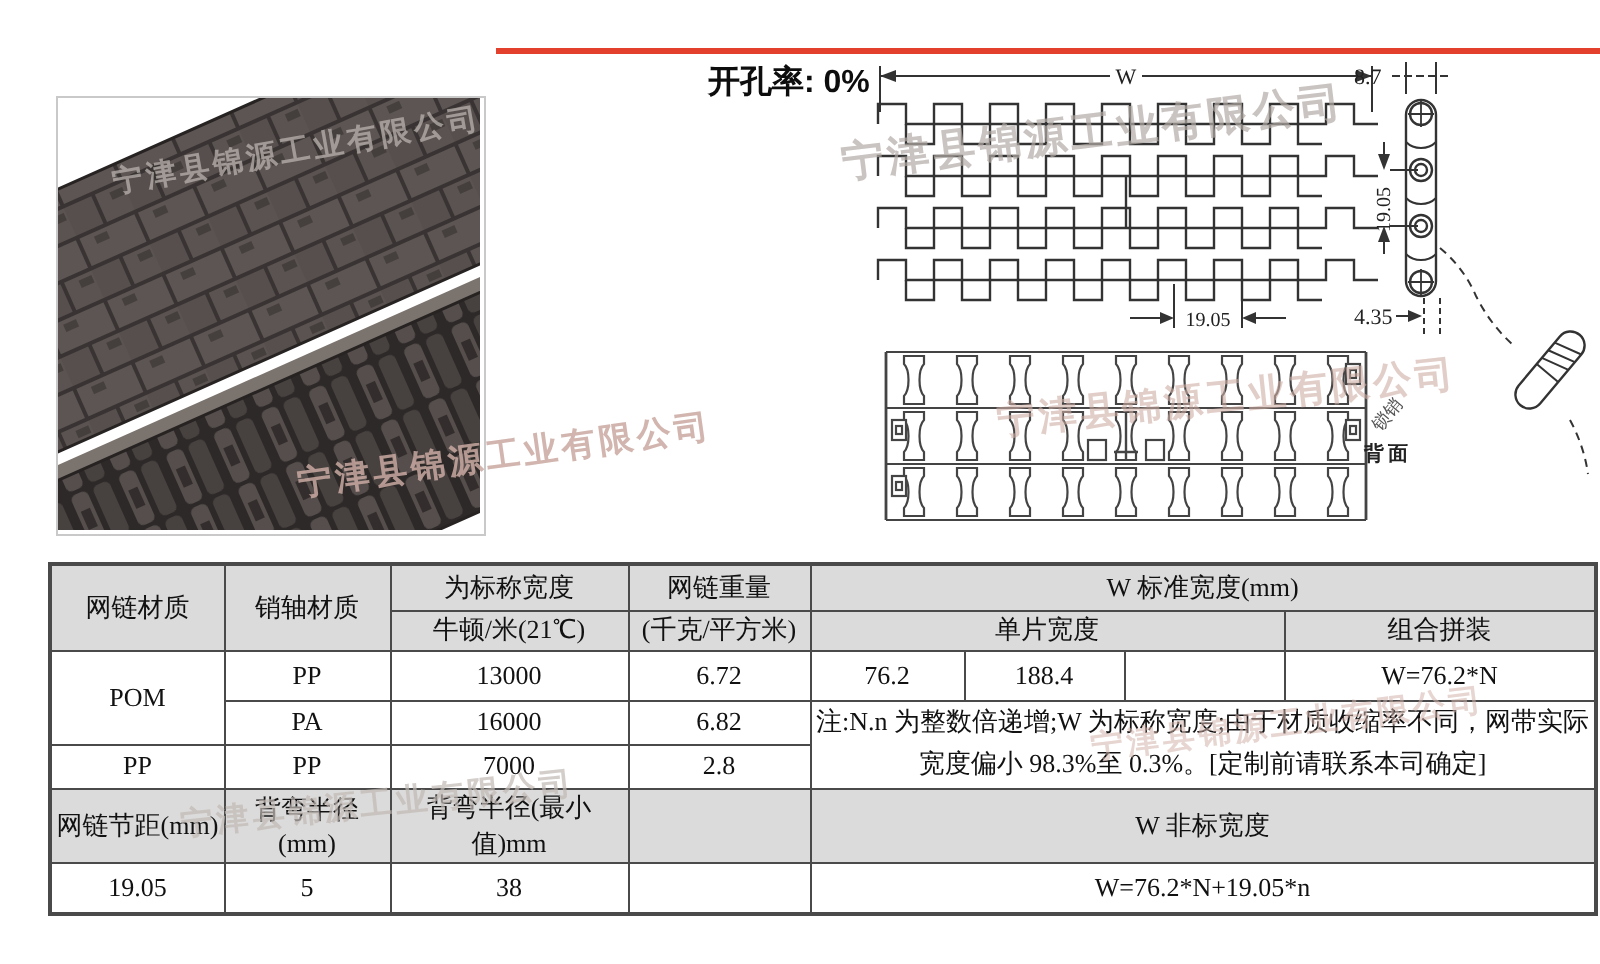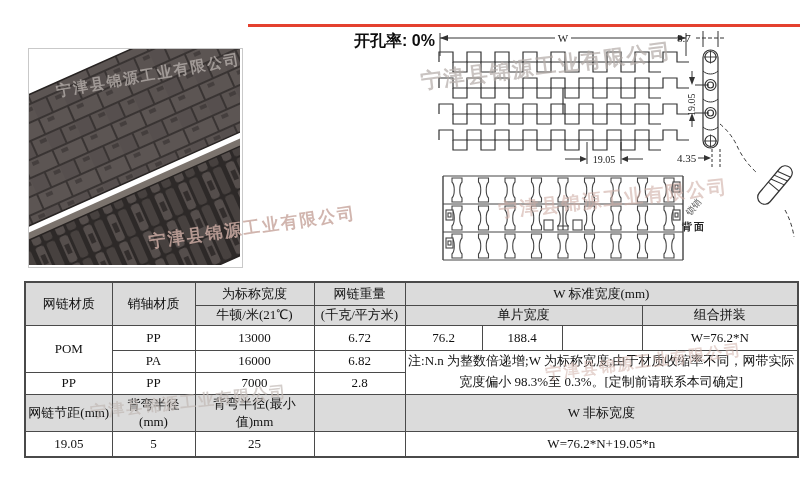--- a/index.html
+++ b/index.html
@@ -225,20 +225,20 @@
     <tr style="height:25px">
       <td class="hdr">网链节距(mm)</td>
       <td class="hdr">背弯半径(mm)</td>
       <td class="hdr">背弯半径(最小值)mm</td>
       <td class="hdr"></td>
       <td class="hdr" colspan="4">W 非标宽度</td>
     </tr>
     <tr style="height:26px">
       <td>19.05</td>
       <td>5</td>
-      <td>25</td>
+      <td>38</td>
       <td></td>
       <td colspan="4">W=76.2*N+19.05*n</td>
     </tr>
   </tbody>
     </table>
 
 </div>
 
 </body></html>

